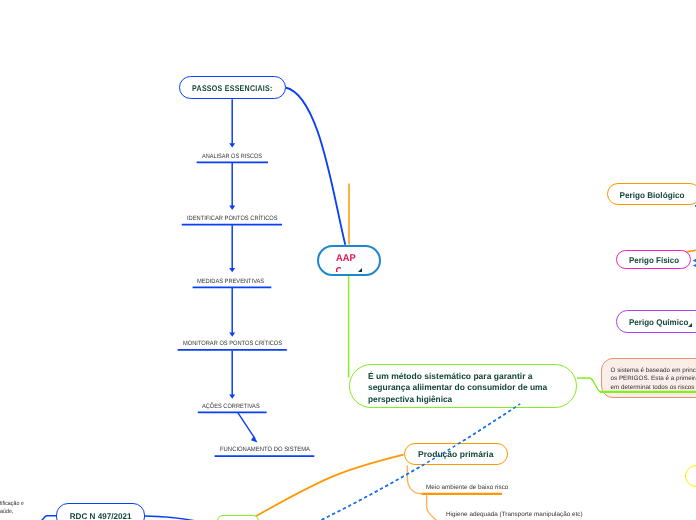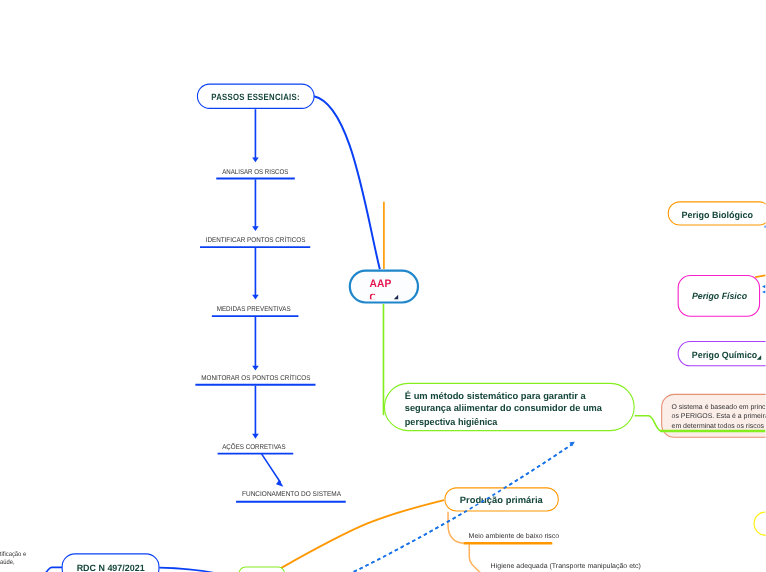--- a/index.html
+++ b/index.html
@@ -73,41 +73,41 @@
       <span class="nt" style="position:absolute;left:0px;top:0px;font-size:10px;line-height:10px;color:#e5124c;">C</span>
     </div>
     <span style="position:absolute;left:39.0px;top:21.4px;width:0;height:0;border-left:4.9px solid transparent;border-bottom:4.2px solid #17274d;"></span>
   </div>
 
   <div class="node" style="left:178.5px;top:76px;width:107px;height:23px;border:1.5px solid #0a40f5;border-radius:11.5px;">
     <span class="nt" style="font-size:8.3px;transform:scaleX(0.85);letter-spacing:0.30px;">PASSOS ESSENCIAIS:</span>
   </div>
 
 
-  <div class="note" style="left:349px;top:348px;width:228px;height:44px;border:1.5px solid #84ee1e;border-radius:22px;">
+  <div class="note" style="left:349px;top:364px;width:228px;height:44px;border:1.5px solid #84ee1e;border-radius:22px;">
     <div style="position:absolute;left:18.0px;top:6.0px;">
       <span class="noteline" style="font-size:8.6px;line-height:11.3px;transform:scaleX(0.990);">É um método sistemático para garantir a</span>
       <span class="noteline" style="font-size:8.6px;line-height:11.3px;transform:scaleX(0.980);">segurança aliimentar do consumidor de uma</span>
       <span class="noteline" style="font-size:8.6px;line-height:11.3px;transform:scaleX(0.963);">perspectiva higiênica</span>
     </div>
   </div>
 
   <div class="note" style="left:600.5px;top:357.9px;width:110px;height:40.6px;border:1.3px solid #e79174;border-radius:12px;background:#fbeee9;">
     <div style="position:absolute;left:9.0px;top:8.3px;">
       <span class="noteline" style="font-size:6.3px;line-height:8.2px;color:#333;font-weight:normal;transform:scaleX(1);">O sistema é baseado em princ</span>
       <span class="noteline" style="font-size:6.3px;line-height:8.2px;color:#333;font-weight:normal;transform:scaleX(1);">os PERIGOS.  Esta é a primeira</span>
       <span class="noteline" style="font-size:6.3px;line-height:8.2px;color:#333;font-weight:normal;transform:scaleX(1);">em determinat todos os riscos</span>
     </div>
   </div>
 
   <div class="node" style="left:606.8px;top:183.2px;width:94px;height:22px;border:1.4px solid #ff9800;border-radius:11px;">
     <span class="nt" style="font-size:8.3px;transform:scaleX(0.986);position:relative;left:-2.3px;top:0.8px;">Perigo Biológico</span>
   </div>
 
-  <div class="node" style="left:615.6px;top:250.2px;width:75.8px;height:38px;border:1.8px solid #f820c8;border-radius:11.6px;font-style:italic;">
+  <div class="node" style="left:615.6px;top:250.2px;width:75.8px;height:19px;border:1.8px solid #f820c8;border-radius:11.6px;">
     <span class="nt" style="font-size:8.3px;transform:scaleX(0.962);position:relative;left:0.2px;">Perigo Físico</span>
   </div>
 
   <div class="node" style="left:615.9px;top:310.3px;width:92px;height:22.6px;border:1.4px solid #aa3ffa;border-radius:11.3px;">
     <span class="nt" style="font-size:8.3px;transform:scaleX(0.969);margin-right:7px;position:relative;left:0.2px;">Perigo Químico</span>
   </div>
   <span style="position:absolute;left:687.6px;top:322.6px;width:0;height:0;border-left:4.2px solid transparent;border-bottom:4.2px solid #15463a;"></span>
 
   <div class="node" style="left:403.6px;top:442.5px;width:104.2px;height:22px;border:1.5px solid #ff9800;border-radius:11px;">
     <span class="nt" style="font-size:8.3px;transform:scaleX(1.029);">Produção primária</span>

